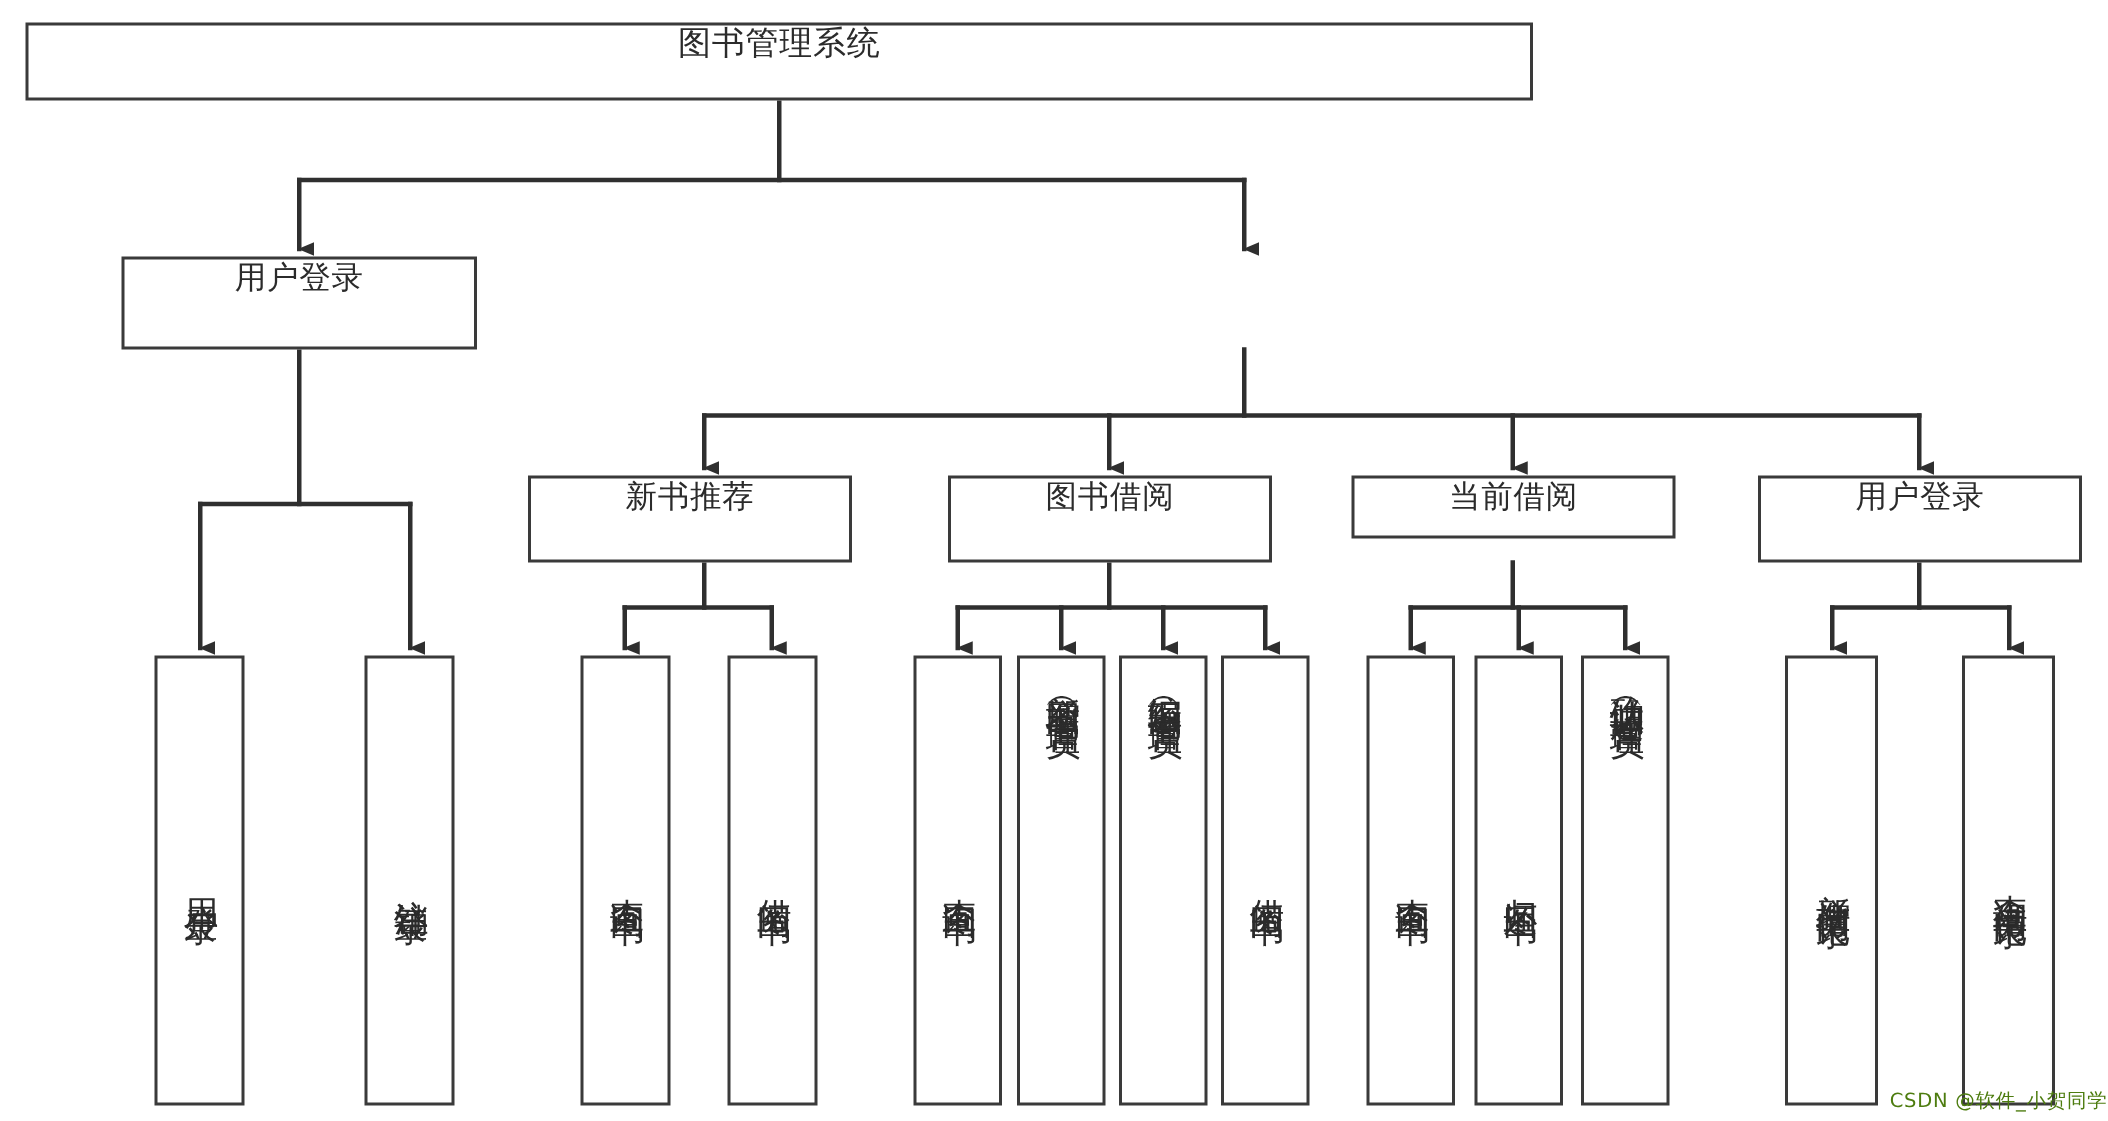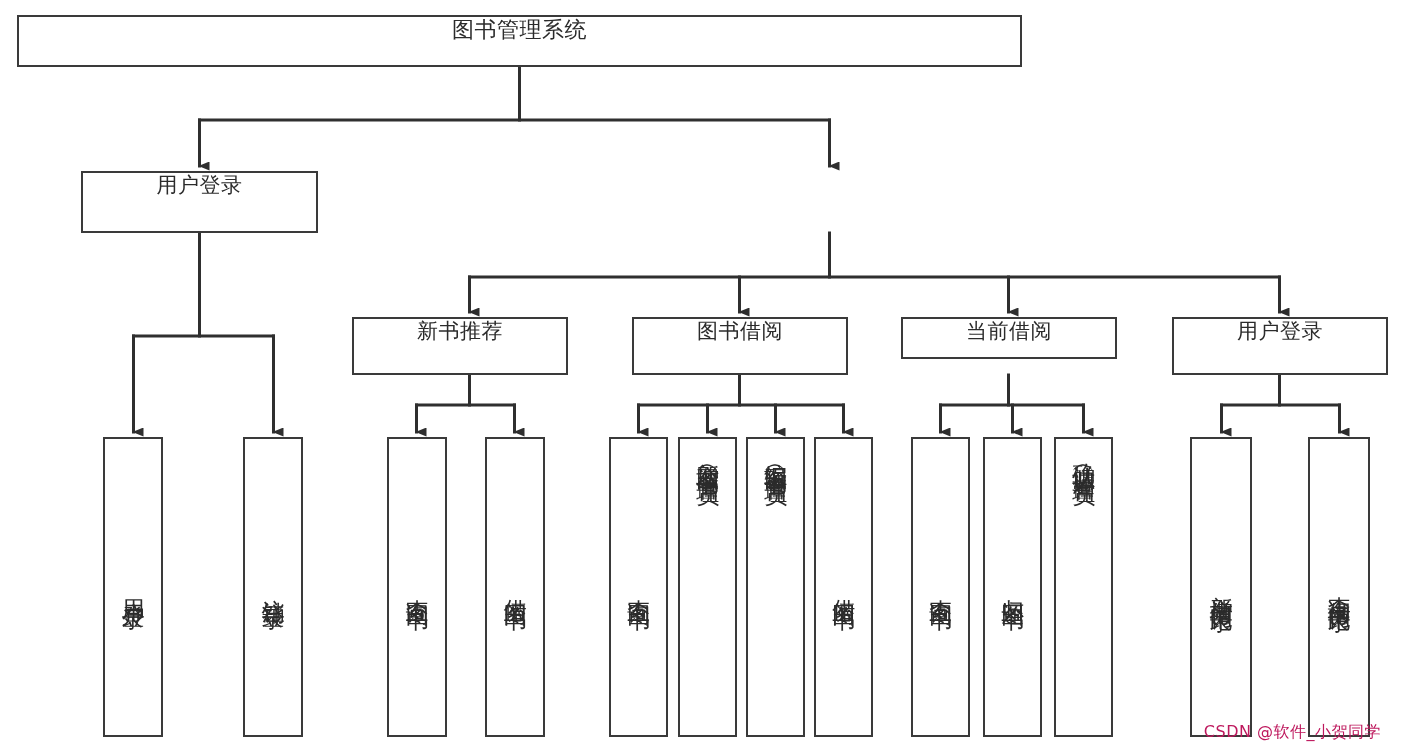--- a/index.html
+++ b/index.html
@@ -63,24 +63,24 @@
   
   .node.vert.top .label {
     margin-top: 0;
   }
   .node.vert.mid {
     align-items: center;
     padding-top: 0;
   }
   #watermark {
     position: absolute;
-    right: 24px;
+    right: 0;
     bottom: 4px;
-    font-size: 16px;
-    color: #be185d;
+    font-size: 13px;
+    color: #4d7c0f;
     letter-spacing: 0.5px;
     white-space: nowrap;
     font-family: "DejaVu Sans", "Liberation Sans", sans-serif;
   }
 </style>
 </head>
 <body>
 
 <div id="canvas">
 

